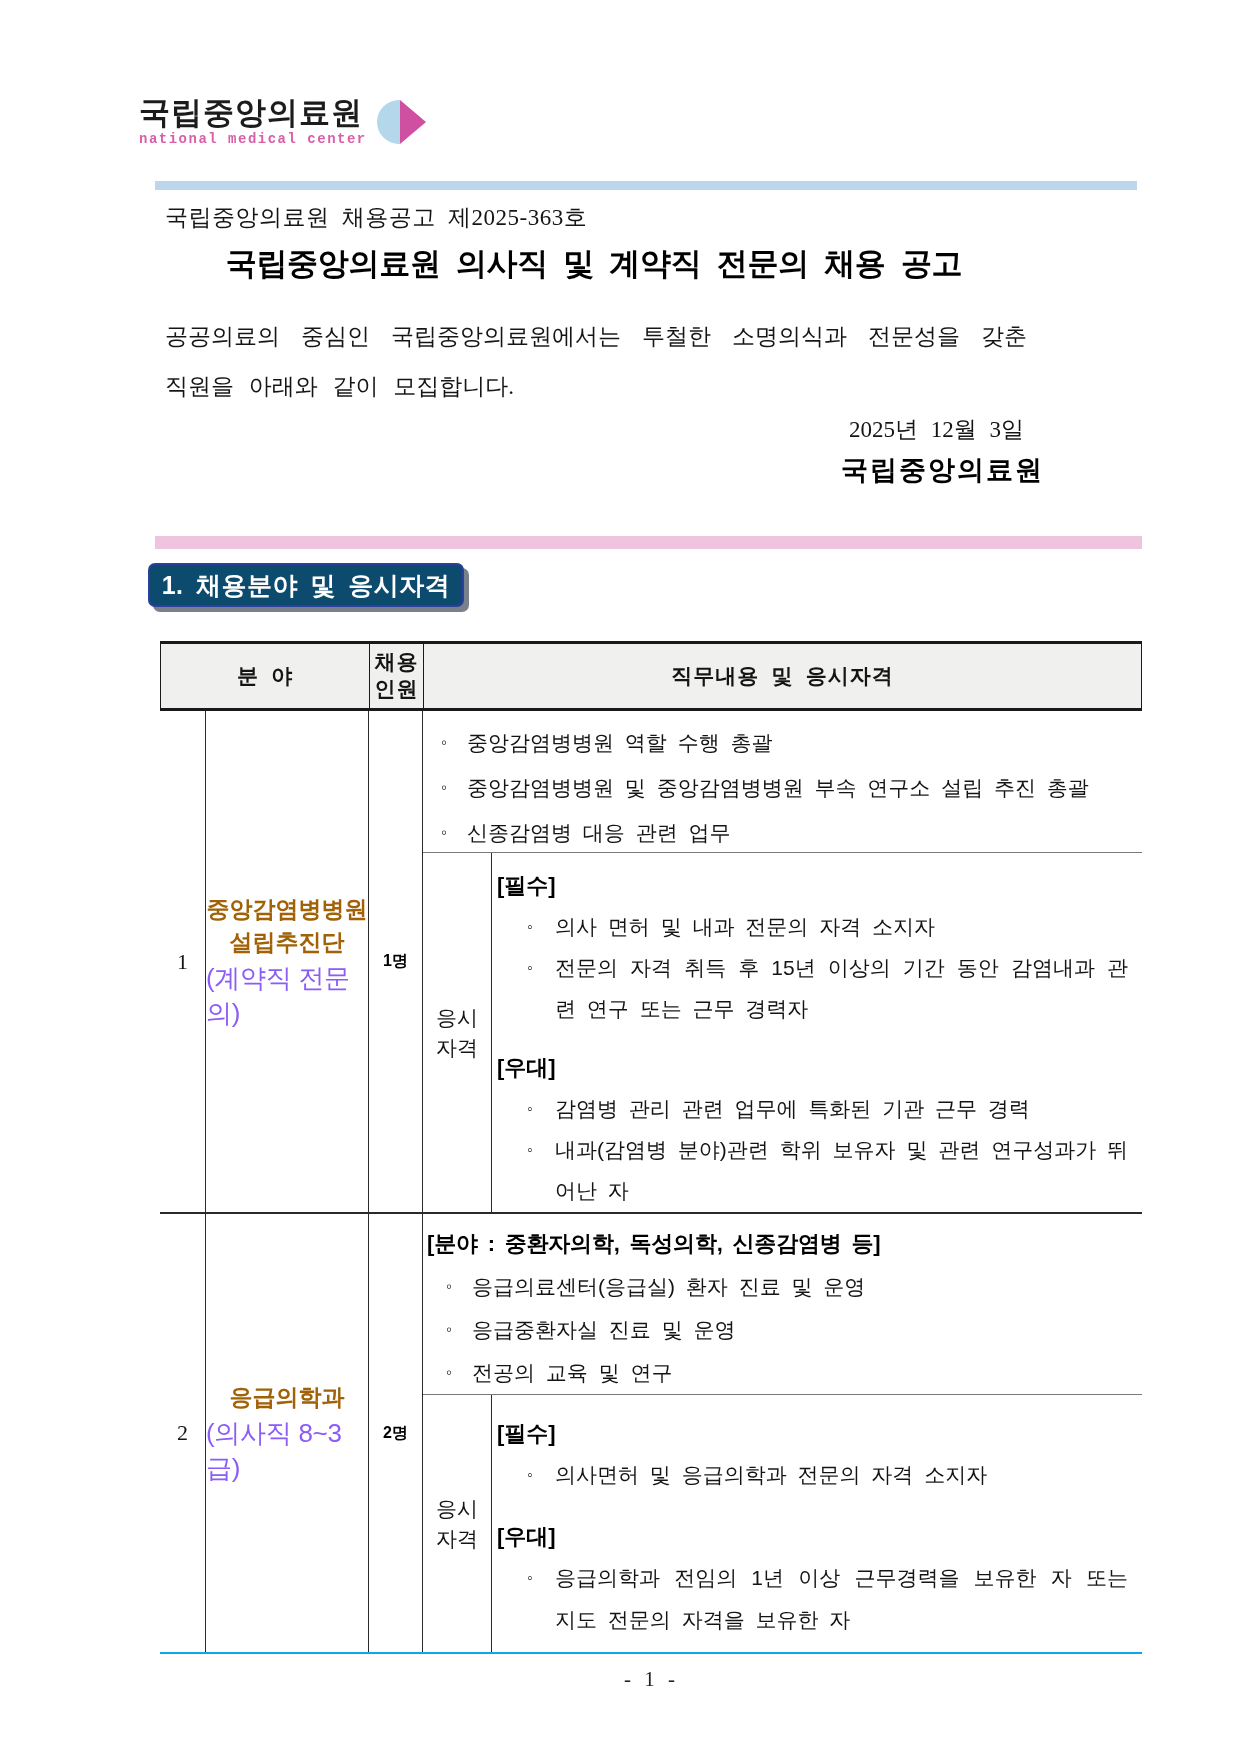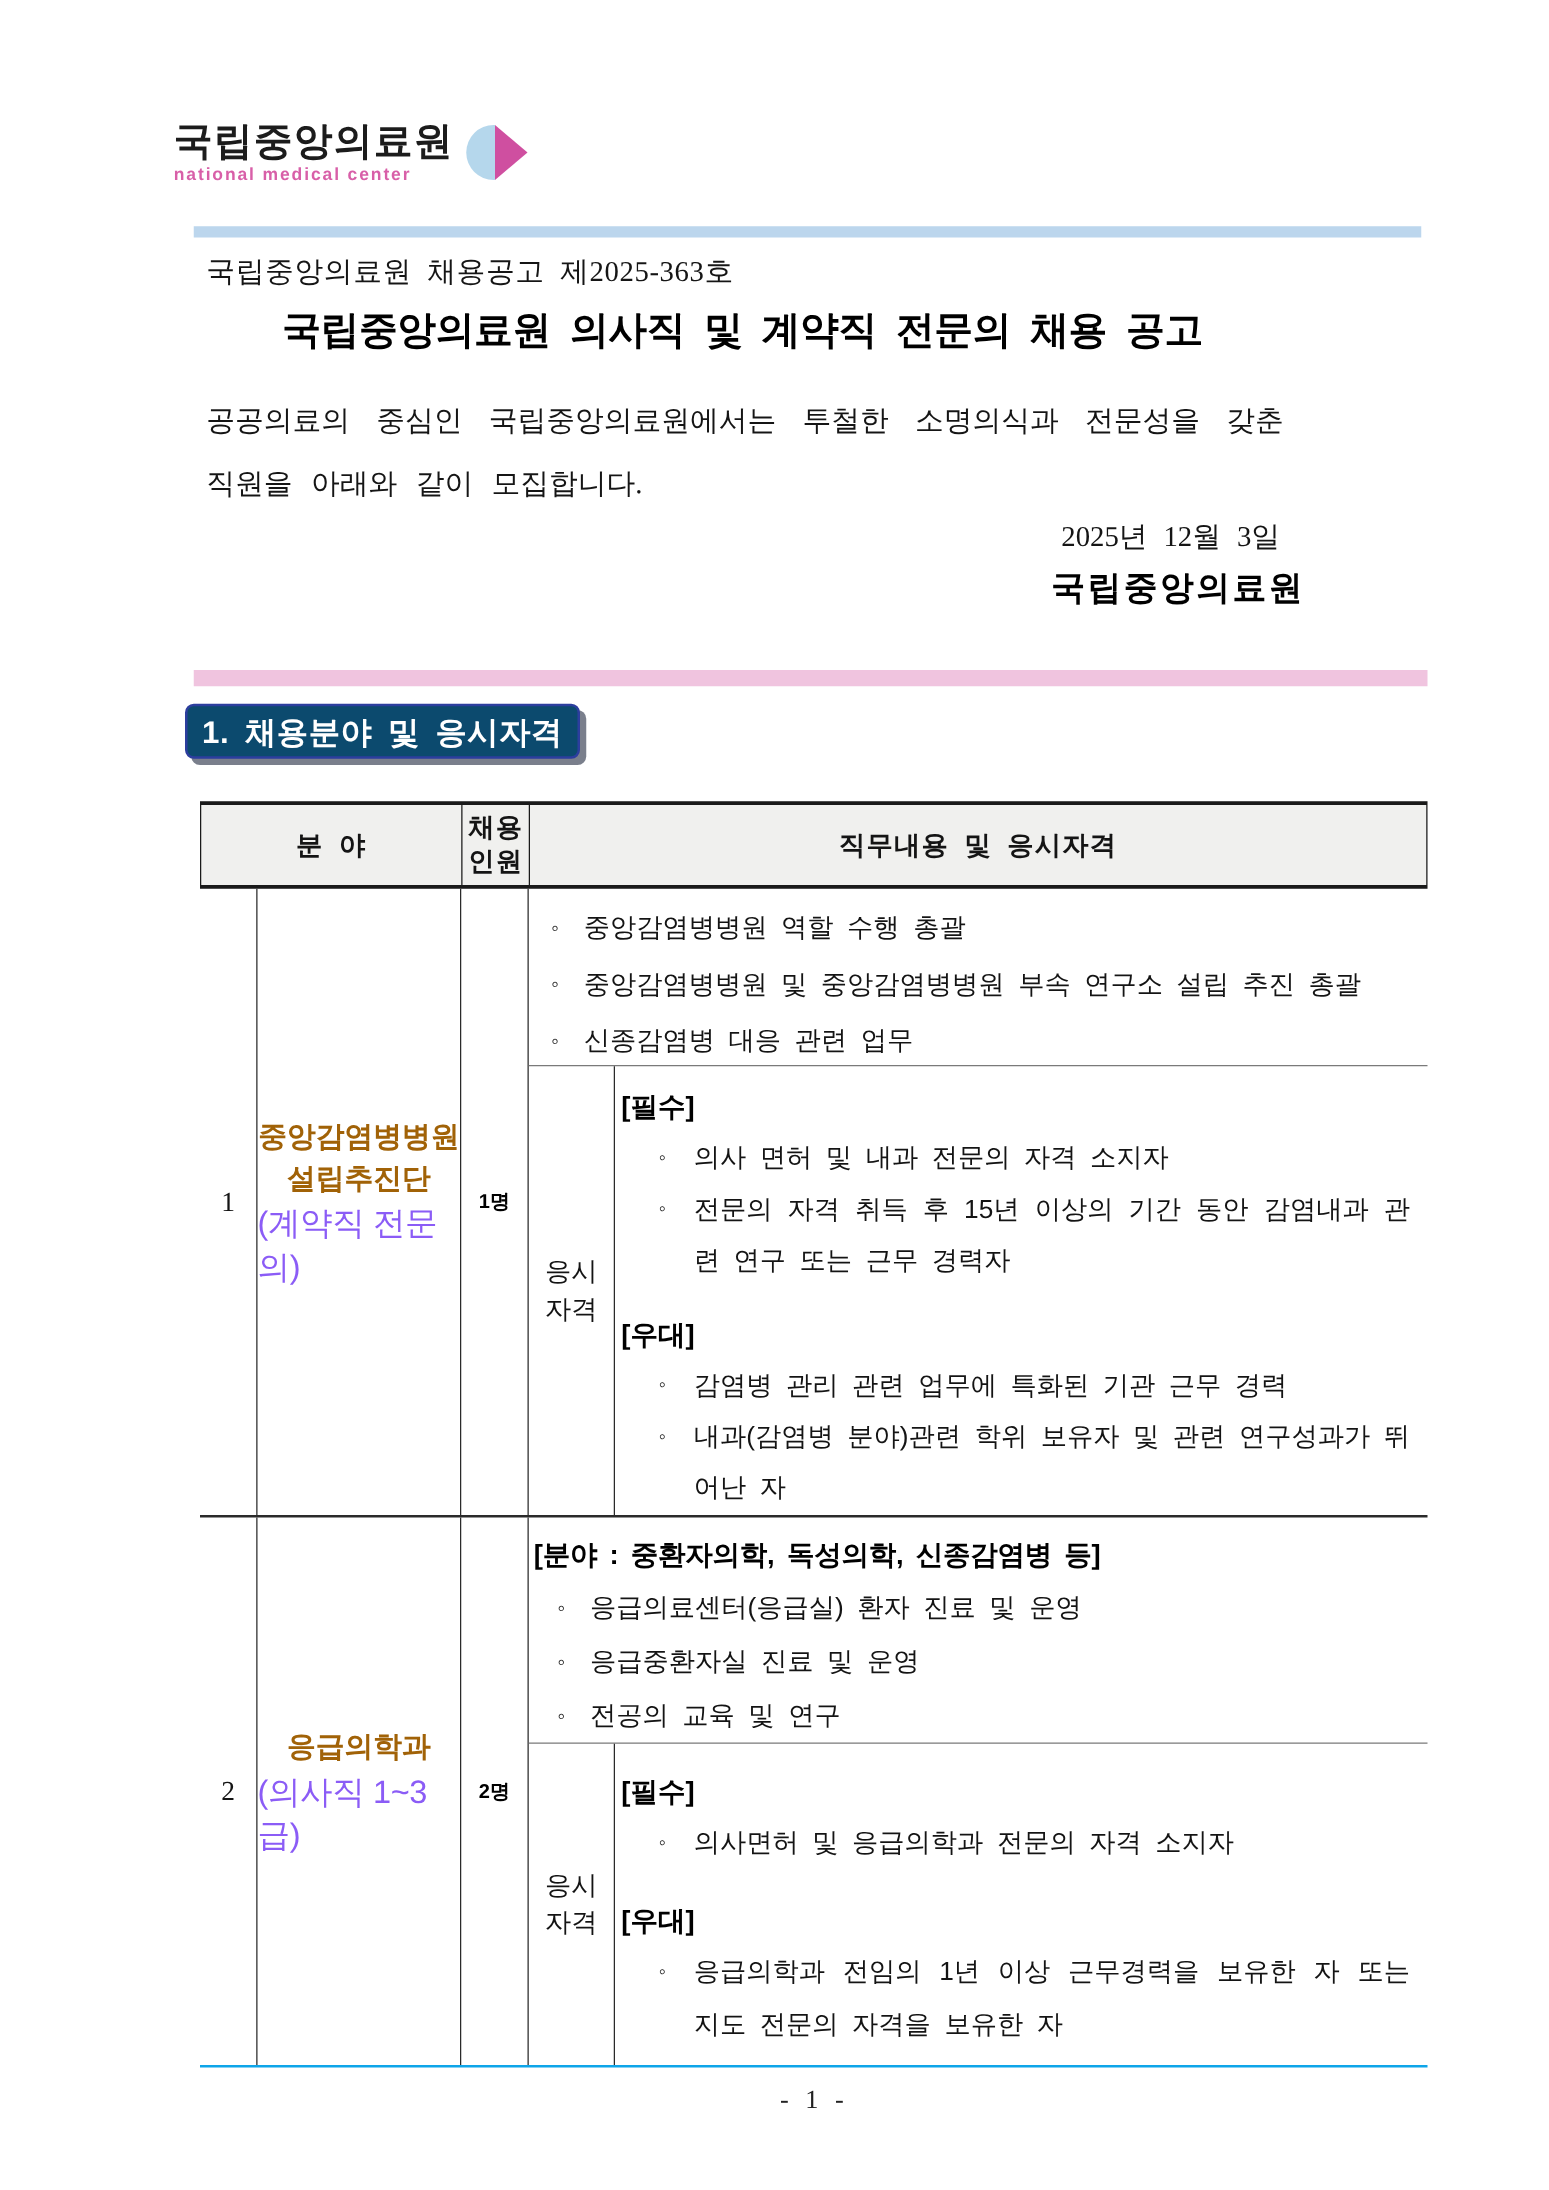--- a/index.html
+++ b/index.html
@@ -9,21 +9,21 @@
     background:#ffffff;
     font-family:"Liberation Sans",sans-serif;
     color:#111;
     overflow:hidden;
     margin-left:32px;
   }
   
   .logo{position:absolute;left:107px;top:96px;display:flex;align-items:center;}
   .logo-text{display:flex;flex-direction:column;}
   .logo-kr{font-family:"Liberation Sans",sans-serif;font-weight:700;font-size:31px;letter-spacing:1px;color:#1c1c1c;line-height:34px;}
-  .logo-en{font-family:Liberation Sans, sans-serif;font-weight:700;font-size:14px;color:#d85fa8;letter-spacing:1.5px;line-height:18px;}
+  .logo-en{font-family:Liberation Mono, monospace;font-weight:700;font-size:14px;color:#d85fa8;letter-spacing:1.5px;line-height:18px;}
   .logo-mark{position:relative;width:50px;height:46px;margin-left:10px;}
   .logo-mark .half-circle{position:absolute;left:0;top:1px;width:23px;height:44px;background:#b5d7ec;border-radius:23px 0 0 23px;}
   .logo-mark .triangle{position:absolute;left:23px;top:1px;width:0;height:0;border-top:22px solid transparent;border-bottom:22px solid transparent;border-left:26px solid #cf4fa0;}
   
   .bar-blue{position:absolute;left:123px;top:181px;width:982px;height:9px;background:#bcd6ed;}
   .bar-pink{position:absolute;left:123px;top:536px;width:987px;height:13px;background:#f0c4df;}
   
   .doc-no{position:absolute;left:133px;top:202px;font-family:"Liberation Serif",serif;font-size:23px;letter-spacing:.5px;word-spacing:6px;color:#151515;}
   .doc-title{position:absolute;left:117px;top:243px;width:890px;text-align:center;font-weight:700;font-size:31px;letter-spacing:-.3px;word-spacing:7px;color:#000;}
   .intro{position:absolute;left:133px;top:312px;width:862px;font-family:"Liberation Serif",serif;font-size:23px;line-height:50px;word-spacing:9px;text-align:justify;color:#151515;}
@@ -164,21 +164,21 @@
             </div>
           </div>
         </div>
       </div>
     </div>
 
     <div class="trow row-2">
       <div class="cell cell-no">2</div>
       <div class="cell">
         <div class="field-main">응급의학과</div>
-        <div class="field-sub">(의사직 1~3급)</div>
+        <div class="field-sub">(의사직 8~3급)</div>
       </div>
       <div class="cell cell-count">2명</div>
       <div class="cell-content">
         <div class="content-top">
           <div class="duties-header">[분야 : 중환자의학, 독성의학, 신종감염병 등]</div>
           <div class="bullet-row">
             <span class="marker">◦</span>
             <span class="btext">응급의료센터(응급실) 환자 진료 및 운영</span>
           </div>
           <div class="bullet-row">

